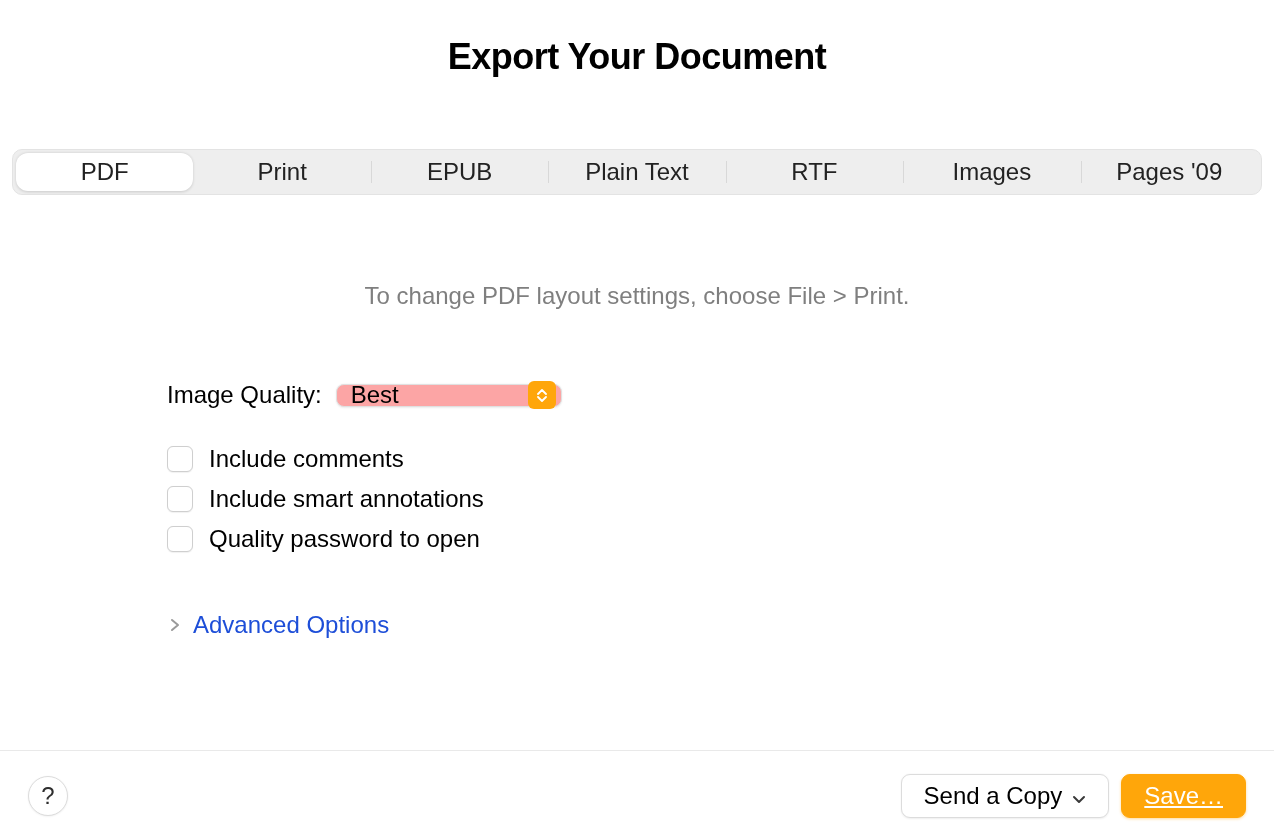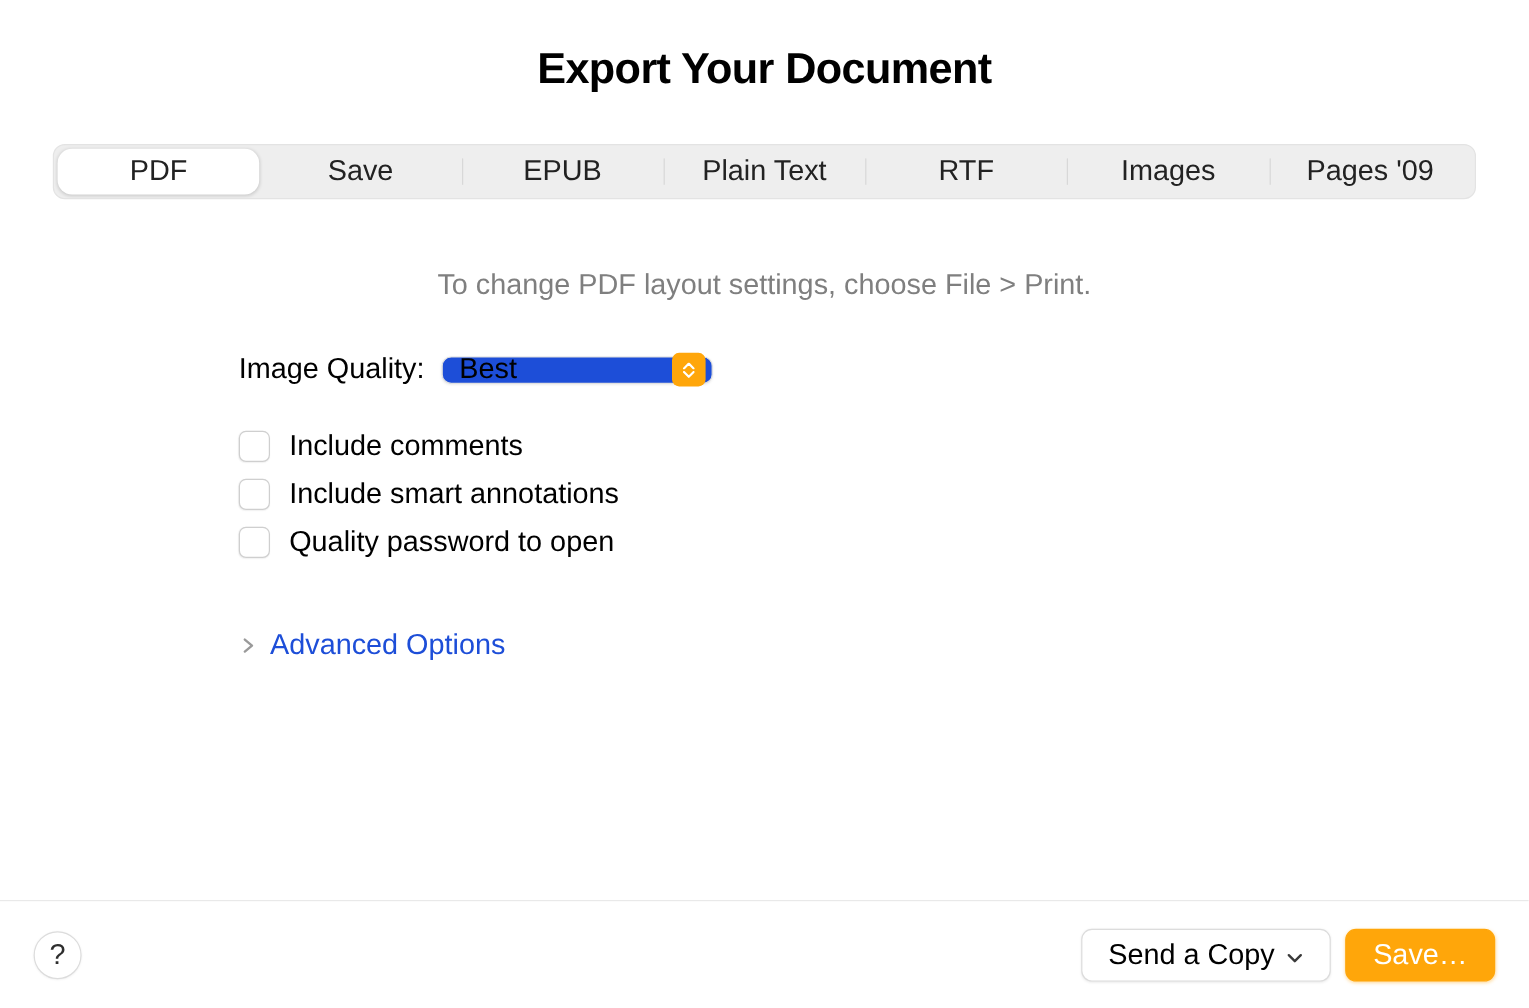--- a/index.html
+++ b/index.html
@@ -12,21 +12,22 @@
       flex-direction: column;
       border-radius: 14px;
       overflow: hidden;
       position: relative;
     }
     .sheet-top {
       flex: 1;
       display: flex;
       flex-direction: column;
       align-items: center;
-      padding: 0 44px;
+      padding: 0 12px;
+      gap: 29px;
     }
     .dialog-title {
       font-size: 36px;
       font-weight: 700;
       letter-spacing: -0.5px;
       color: #000;
       margin-top: 36px;
       margin-bottom: 42px;
       text-align: center;
     }
@@ -89,21 +90,21 @@
       gap: 14px;
       margin-bottom: 8px;
     }
     .row-label {
       font-size: 24px;
       color: #000;
     }
     .popup {
       display: flex;
       align-items: center;
-      background: #1d4ed8;
+      background: #fca5a5;
       border: 1px solid #e0e0e0;
       border-radius: 8px;
       height: 23px;
       padding-left: 14px;
       min-width: 226px;
       box-shadow: 0 0.5px 2px rgba(0,0,0,0.08);
       position: relative;
     }
     .popup-text {
       font-size: 24px;
@@ -197,37 +198,38 @@
       align-items: center;
       gap: 10px;
       box-shadow: 0 0.5px 2px rgba(0,0,0,0.07);
     }
     .btn.primary {
       background: #ffa60a;
       border-color: #ffa60a;
       color: #fff;
       font-weight: 500;
       box-shadow: 0 1px 3px rgba(255,166,10,0.4);
+      text-decoration: underline;
     }
     .btn .chev {
       color: #3a3a3a;
     }
   </style>
 </head>
 <body>
 
 <div class="sheet-top">
   <h1 class="dialog-title">Export Your Document</h1>
 
   <div class="tab-strip">
     <div class="tab active">
         <span>PDF</span>
       </div>
     <div class="tab">
-        <span>Save</span>
+        <span>Print</span>
       </div>
     <div class="tab">
         <span>EPUB</span>
       </div>
     <div class="tab">
         <span>Plain Text</span>
       </div>
     <div class="tab">
         <span>RTF</span>
       </div>

